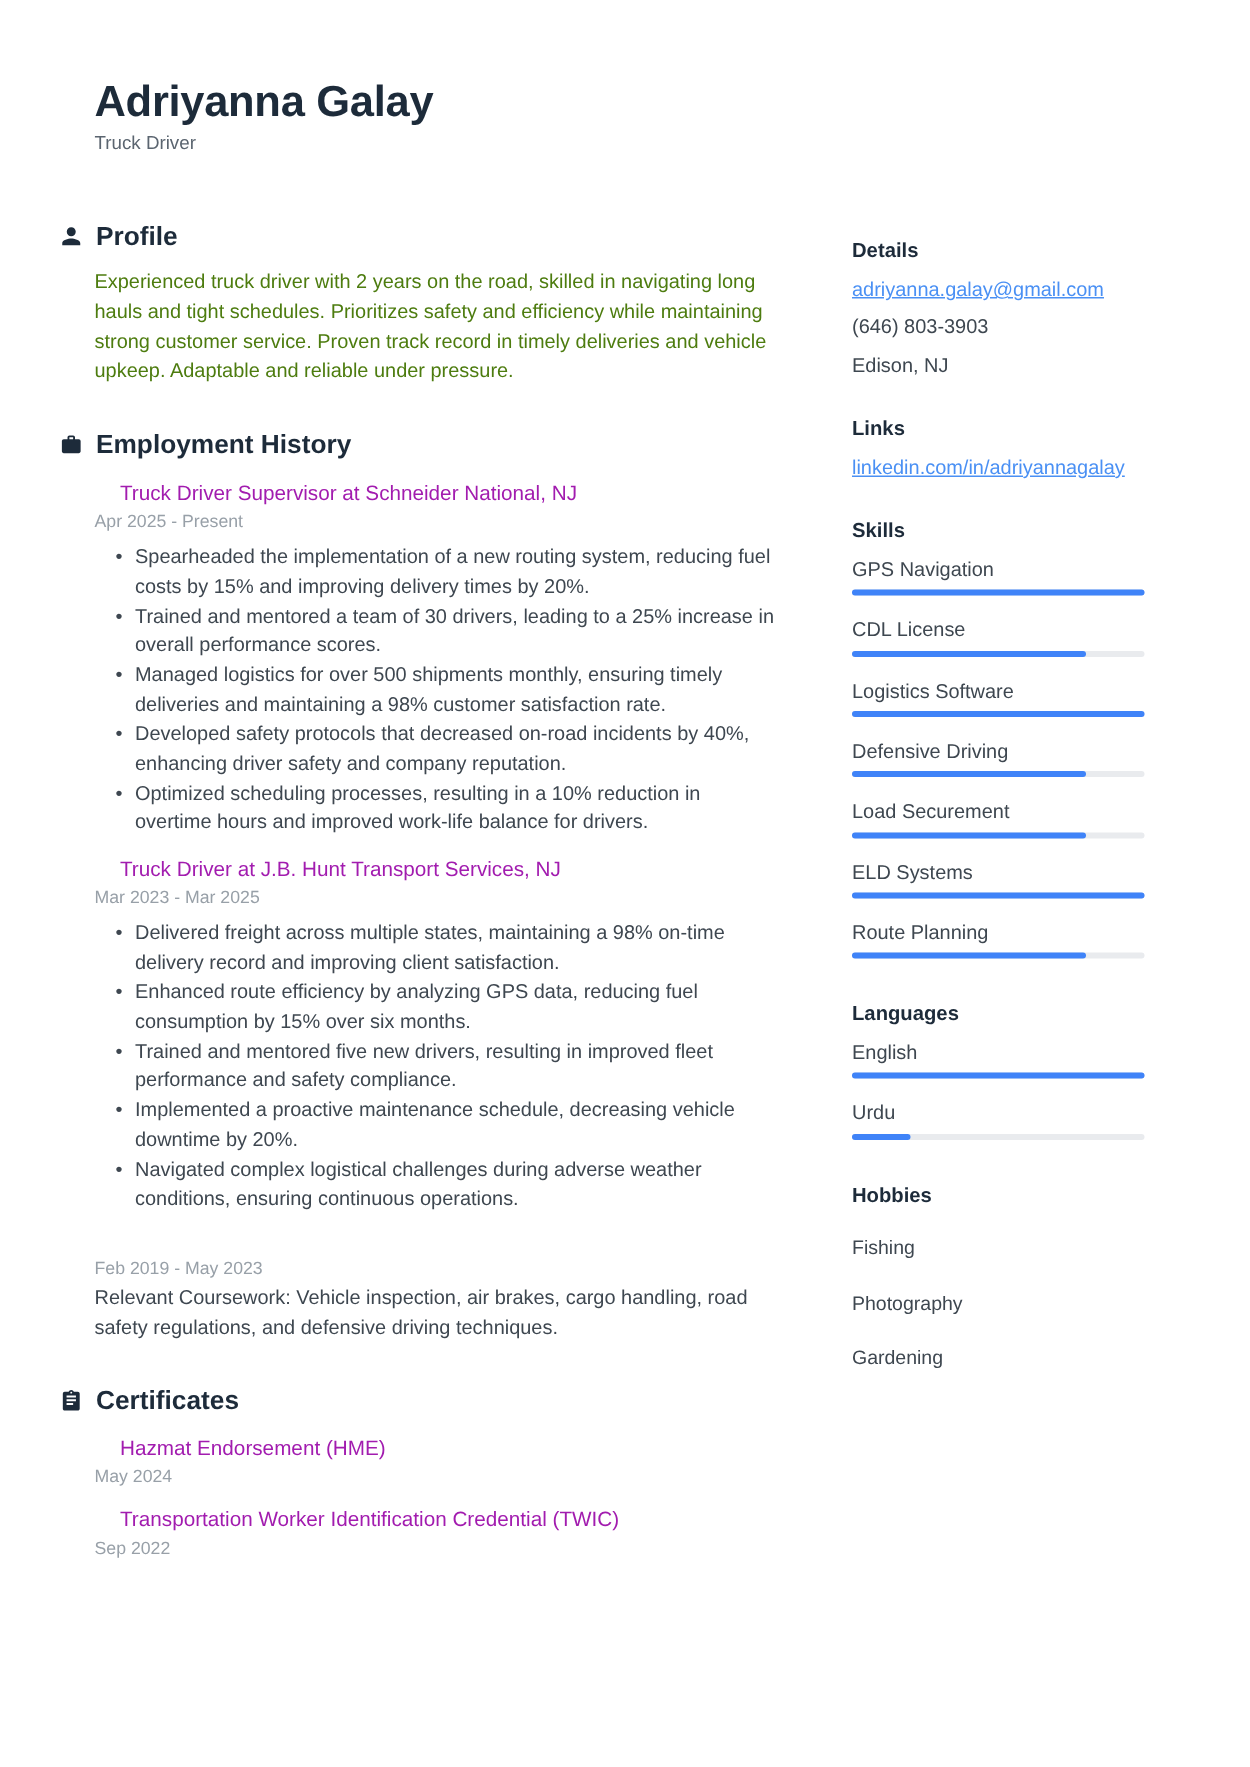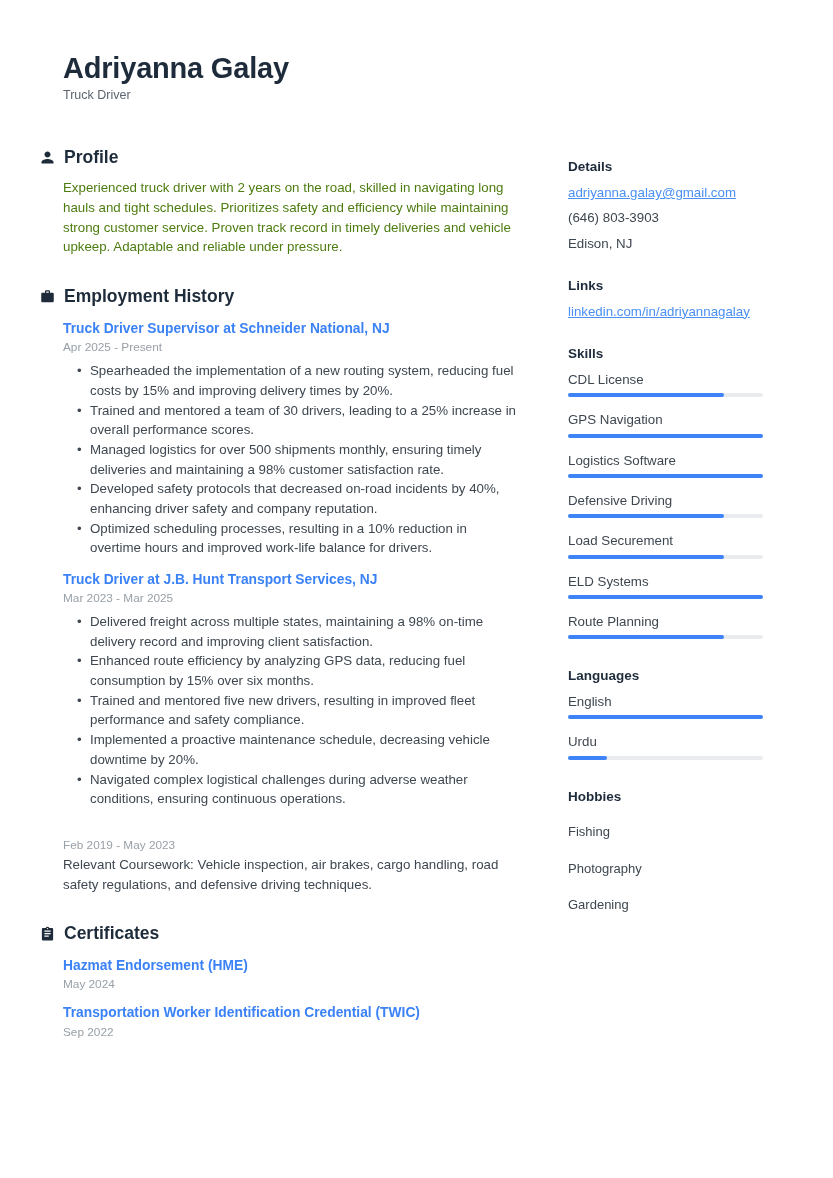--- a/index.html
+++ b/index.html
@@ -49,23 +49,24 @@
   .profile-text {
     margin-top: 10px;
     font-size: 13.3px;
     line-height: 1.48;
     color: #4d7c0f;
   }
 
   .entry { margin-top: 13px; }
   .entry-title {
     font-size: 13.8px;
-    font-weight: 700;
-    color: #3b82f6;
+    font-weight: 400;
+    color: #a21caf;
     line-height: 1.32;
+    margin-left: 17px;
   }
   .entry-dates {
     font-size: 11.8px;
     color: #98a0a8;
     margin-top: 2px;
   }
   .entry-desc {
     font-size: 13.3px;
     line-height: 1.48;
     margin-top: 3px;
@@ -208,29 +209,29 @@
 
     <div class="aside-section">
       <div class="aside-heading">Links</div>
       <div class="detail-line"><a class="link">linkedin.com/in/adriyannagalay</a></div>
     </div>
 
     <div class="aside-section">
       <div class="aside-heading">Skills</div>
 
       <div class="skill">
+        <div class="skill-name">GPS Navigation</div>
+        <div class="bar">
+            <div class="bar-fill" style="width: 100%;"></div>
+          </div>
+      </div>
+      <div class="skill">
         <div class="skill-name">CDL License</div>
         <div class="bar">
             <div class="bar-fill" style="width: 80%;"></div>
-          </div>
-      </div>
-      <div class="skill">
-        <div class="skill-name">GPS Navigation</div>
-        <div class="bar">
-            <div class="bar-fill" style="width: 100%;"></div>
           </div>
       </div>
       <div class="skill">
         <div class="skill-name">Logistics Software</div>
         <div class="bar">
             <div class="bar-fill" style="width: 100%;"></div>
           </div>
       </div>
       <div class="skill">
         <div class="skill-name">Defensive Driving</div>

